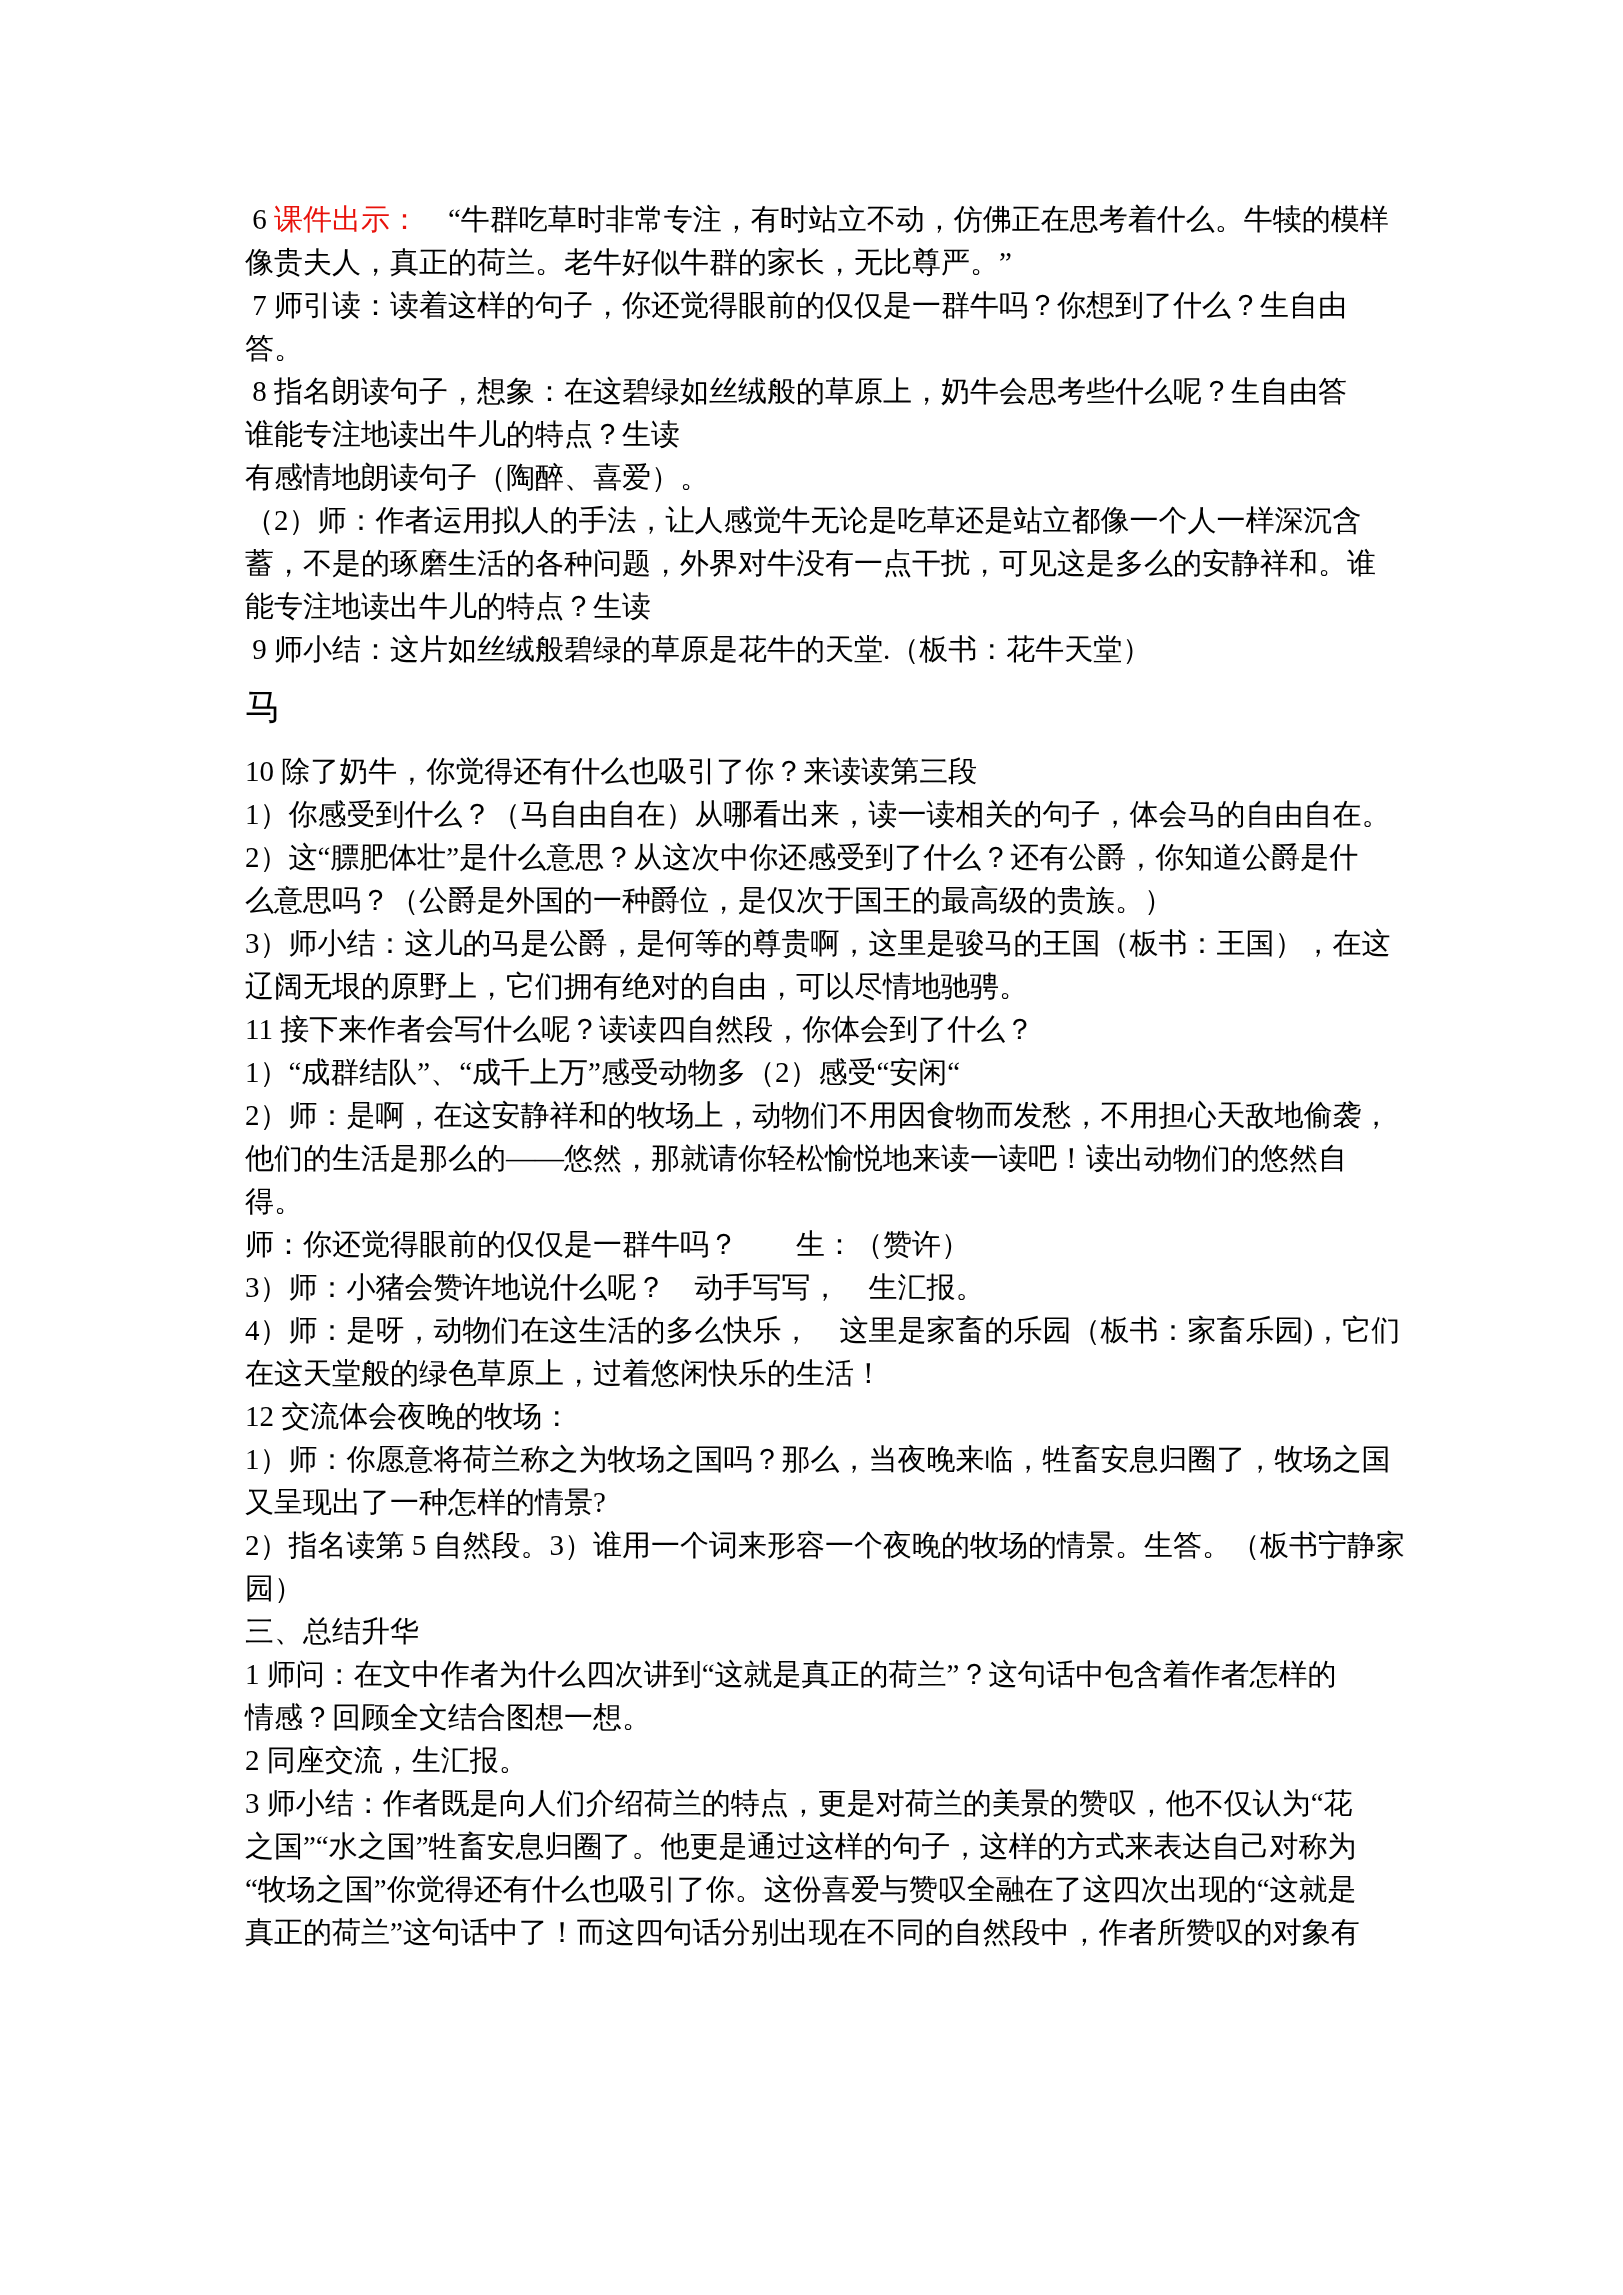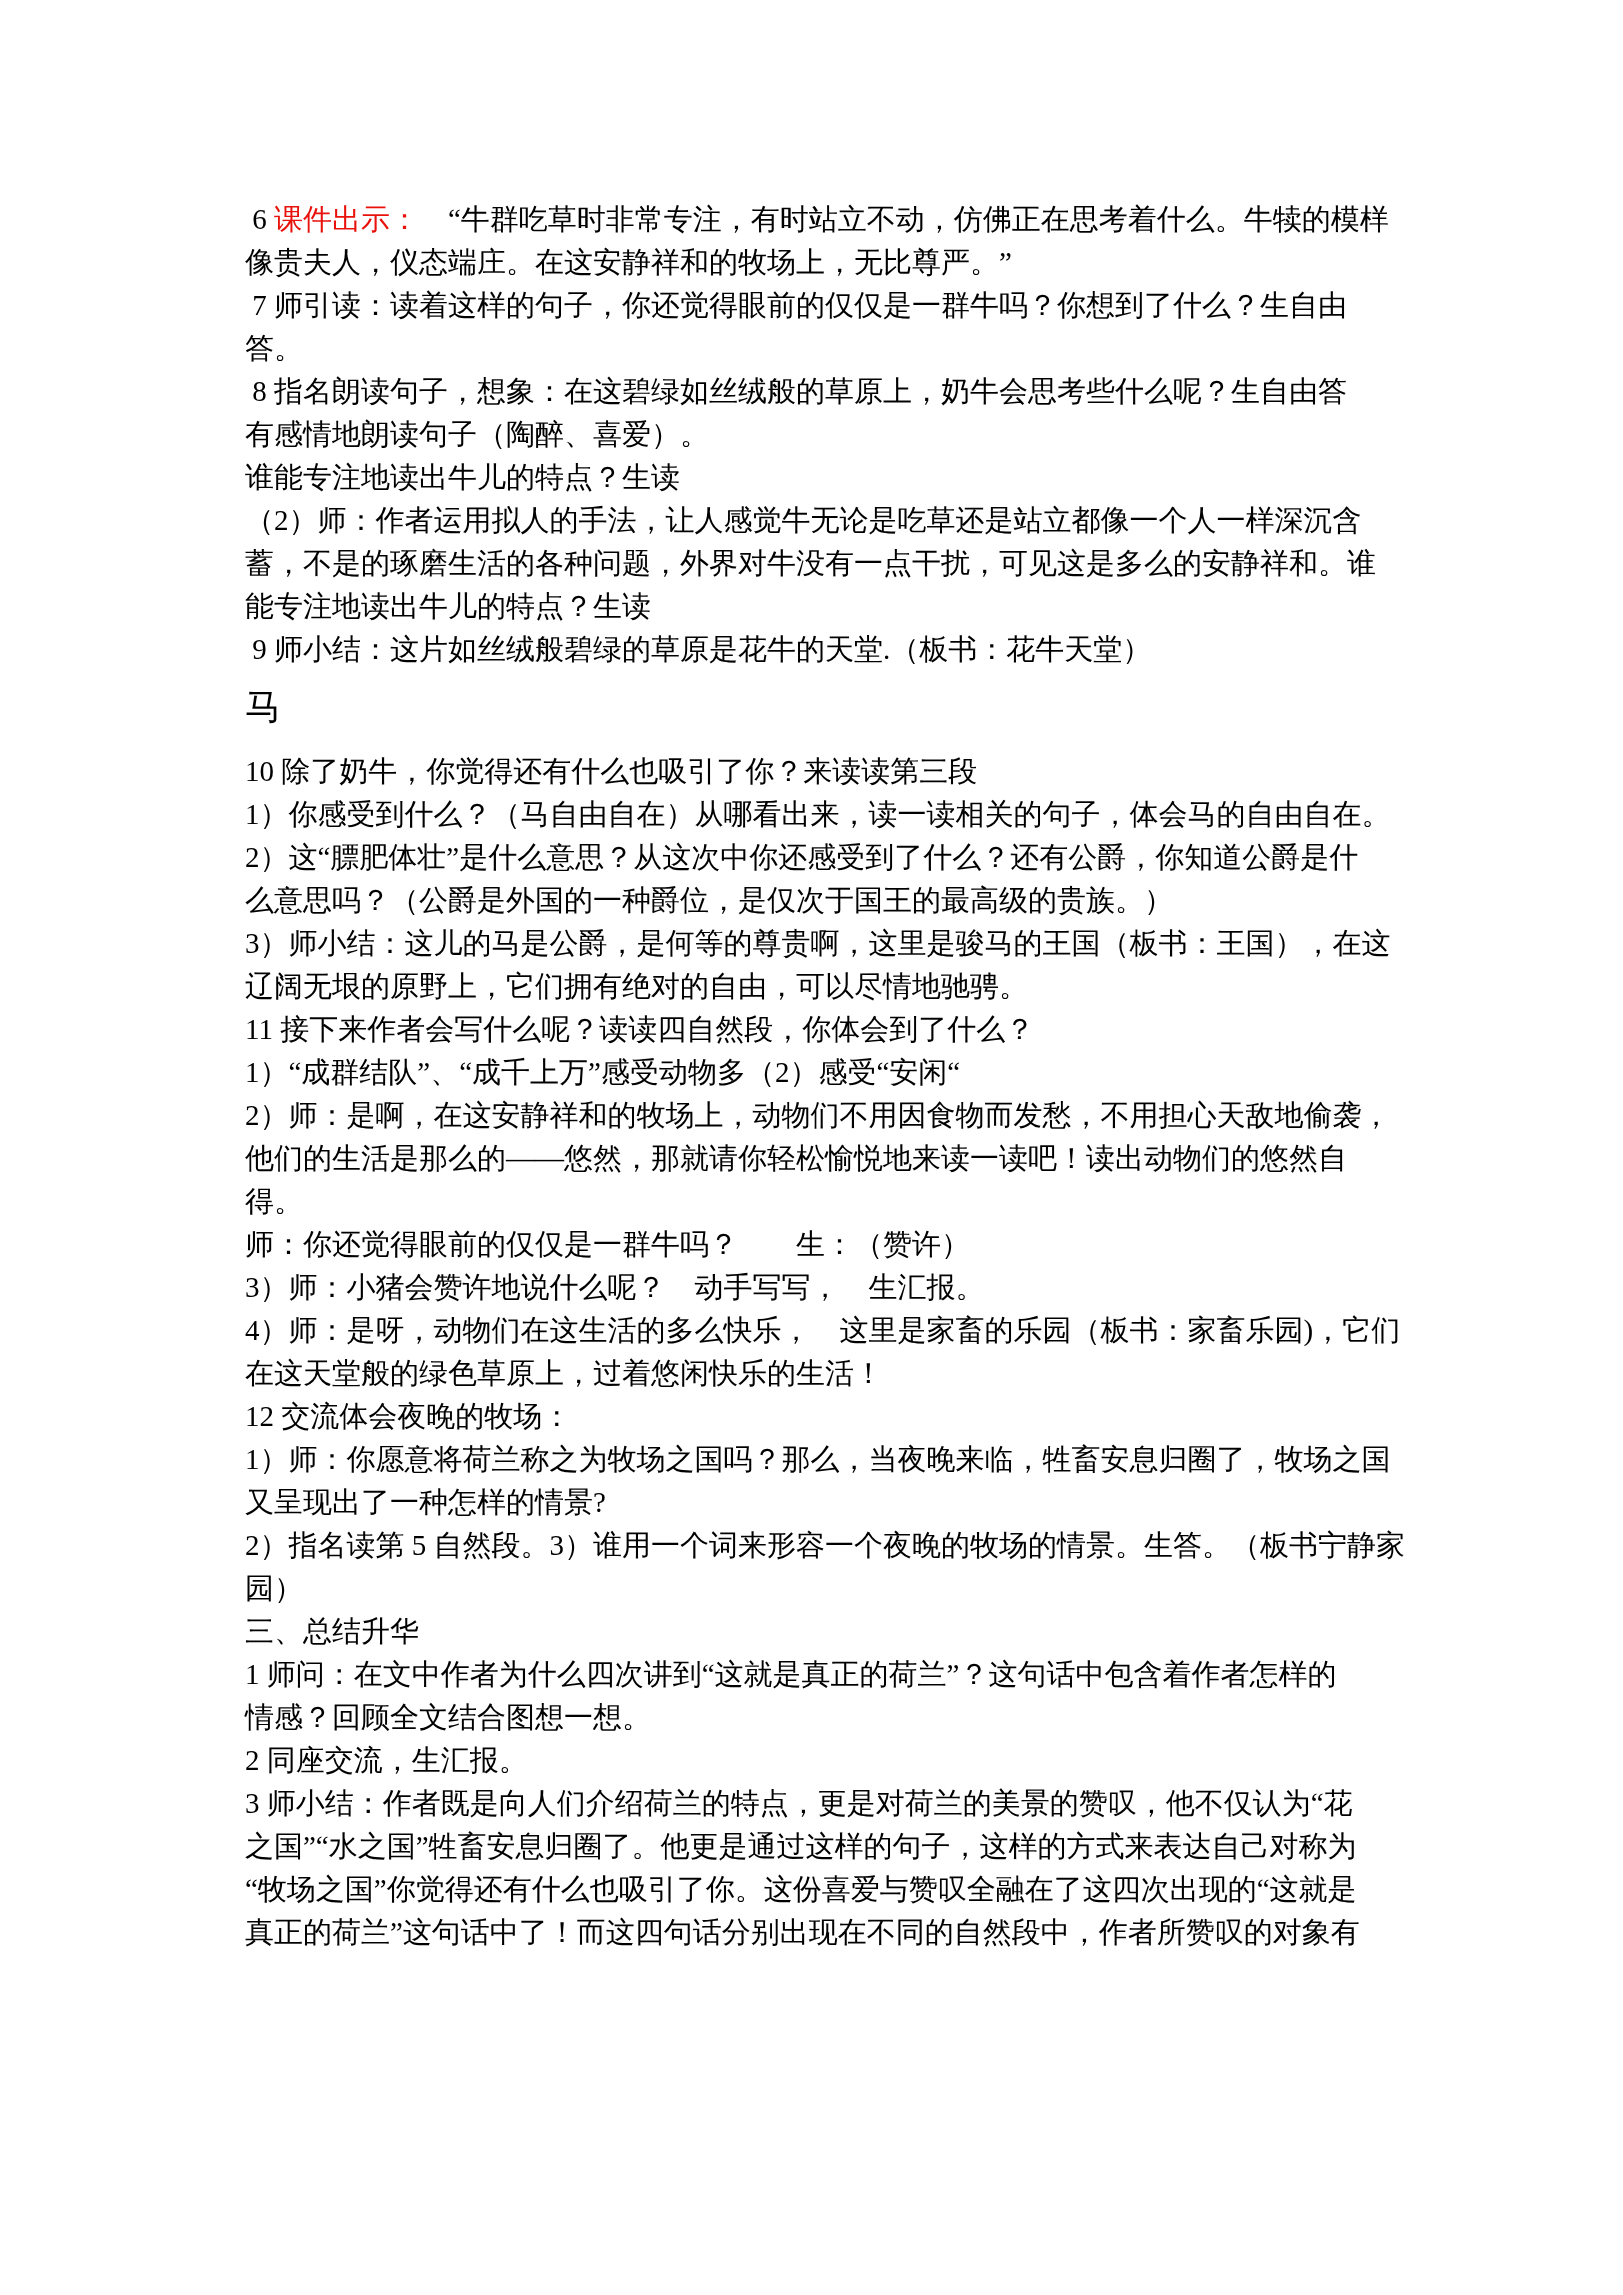--- a/index.html
+++ b/index.html
@@ -30,26 +30,26 @@
     margin: 8.2px 0 15px 0;
     white-space: pre;
   }
 </style>
 </head>
 <body>
 
 <div class="page">
   <div class="content" style="color: rgb(0, 0, 0);">
       <div class="text-line"><span> 6 </span><span style="color: rgb(232, 18, 11);">课件出示：</span><span>　“牛群吃草时非常专注，有时站立不动，仿佛正在思考着什么。牛犊的模样</span></div>
-      <div class="text-line">像贵夫人，仪态端庄。在这安静祥和的牧场上，无比尊严。”</div>
+      <div class="text-line">像贵夫人，真正的荷兰。老牛好似牛群的家长，无比尊严。”</div>
       <div class="text-line"> 7 师引读：读着这样的句子，你还觉得眼前的仅仅是一群牛吗？你想到了什么？生自由</div>
       <div class="text-line">答。</div>
       <div class="text-line"> 8 指名朗读句子，想象：在这碧绿如丝绒般的草原上，奶牛会思考些什么呢？生自由答</div>
+      <div class="text-line">谁能专注地读出牛儿的特点？生读</div>
       <div class="text-line">有感情地朗读句子（陶醉、喜爱）。</div>
-      <div class="text-line">谁能专注地读出牛儿的特点？生读</div>
       <div class="text-line">（2）师：作者运用拟人的手法，让人感觉牛无论是吃草还是站立都像一个人一样深沉含</div>
       <div class="text-line">蓄，不是的琢磨生活的各种问题，外界对牛没有一点干扰，可见这是多么的安静祥和。谁</div>
       <div class="text-line">能专注地读出牛儿的特点？生读</div>
       <div class="text-line"> 9 师小结：这片如丝绒般碧绿的草原是花牛的天堂.（板书：花牛天堂）</div>
       <div class="doc-heading">马</div>
       <div class="text-line">10 除了奶牛，你觉得还有什么也吸引了你？来读读第三段</div>
       <div class="text-line">1）你感受到什么？（马自由自在）从哪看出来，读一读相关的句子，体会马的自由自在。</div>
       <div class="text-line">2）这“膘肥体壮”是什么意思？从这次中你还感受到了什么？还有公爵，你知道公爵是什</div>
       <div class="text-line">么意思吗？（公爵是外国的一种爵位，是仅次于国王的最高级的贵族。）</div>
       <div class="text-line">3）师小结：这儿的马是公爵，是何等的尊贵啊，这里是骏马的王国（板书：王国），在这</div>

